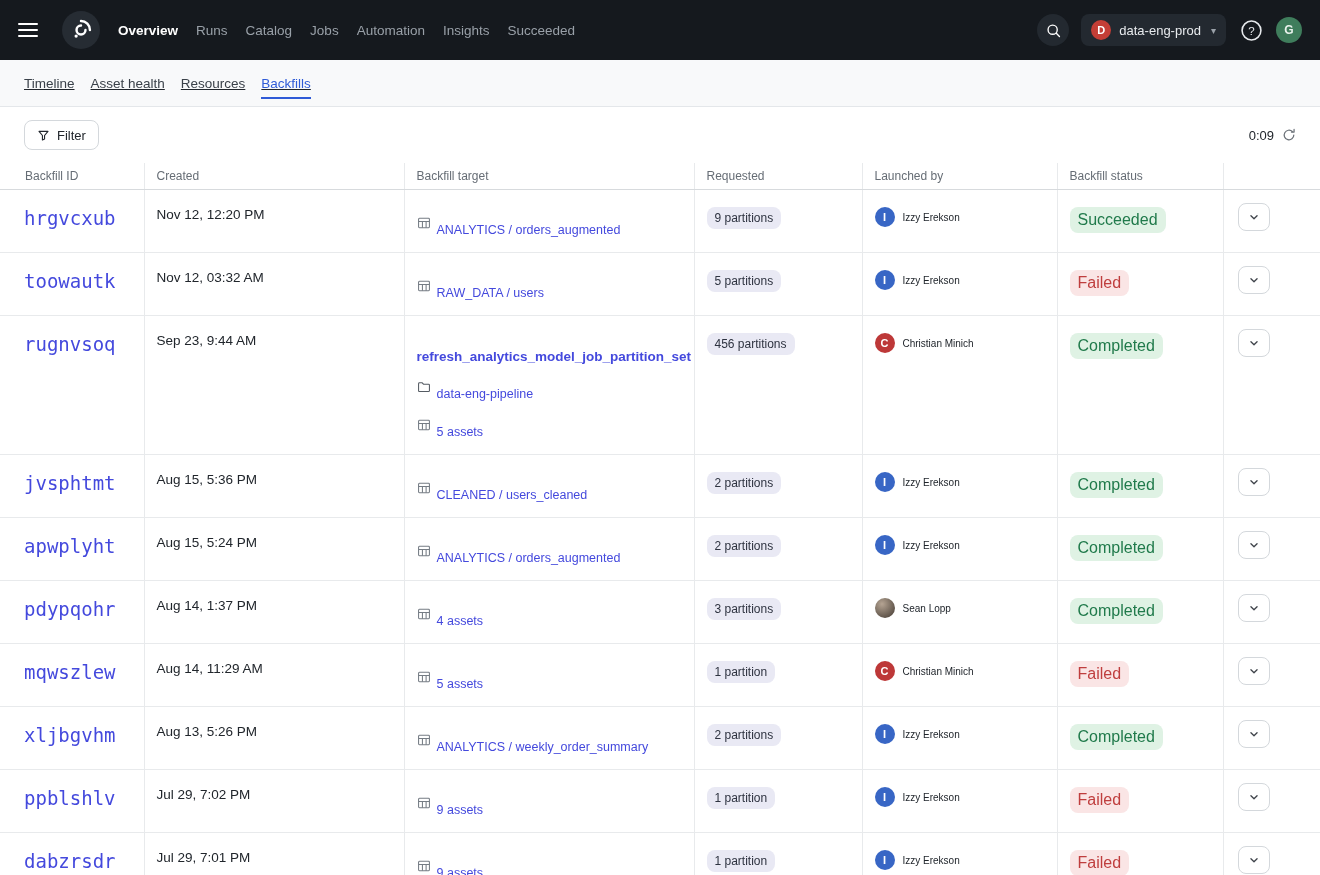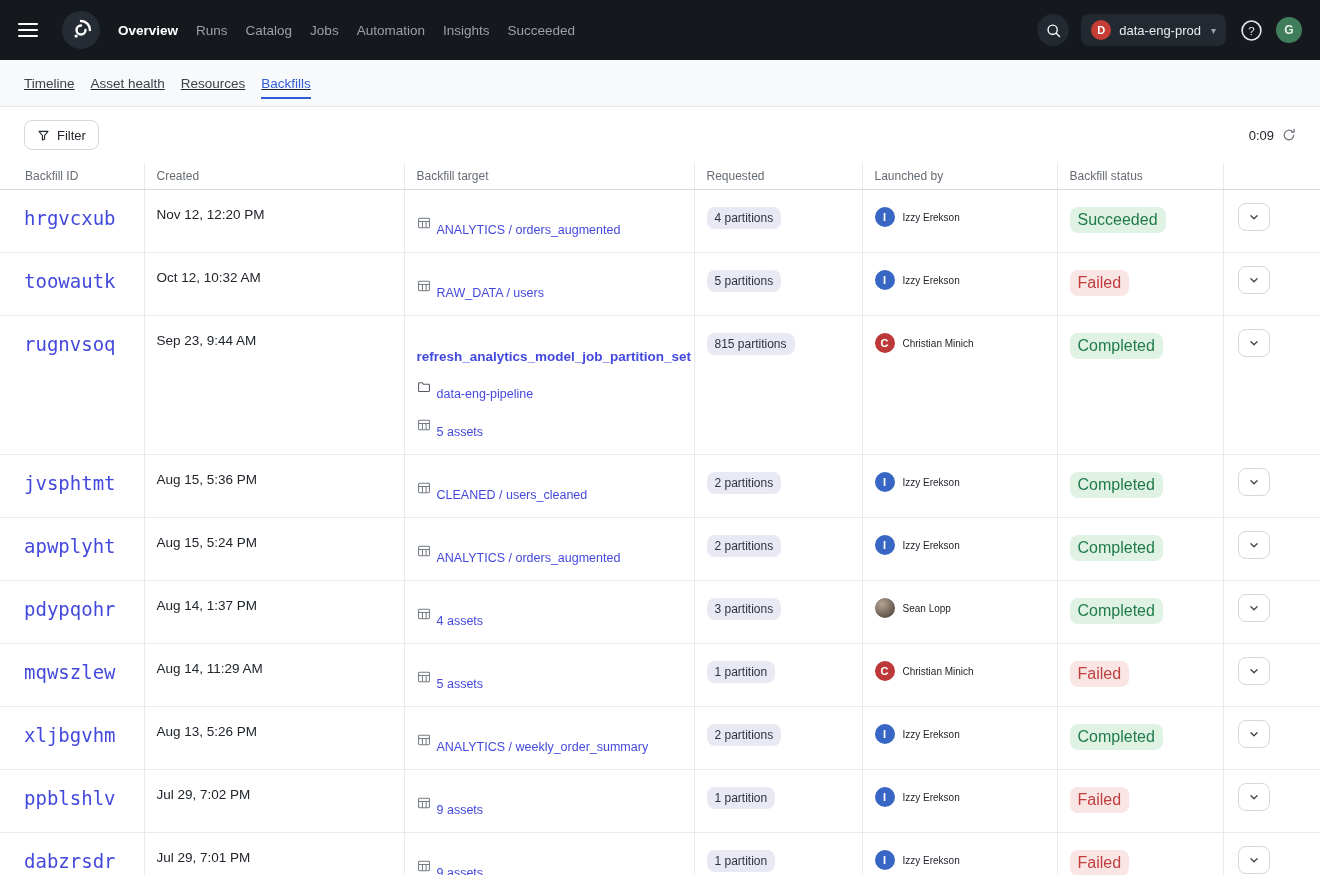--- a/index.html
+++ b/index.html
@@ -169,39 +169,39 @@
               <span class="t-icon">
                 <svg width="14" height="14" viewBox="0 0 16 16" fill="none" stroke="#757C84" stroke-width="1.2">
                   <rect x="1.8" y="2.6" width="12.4" height="10.8" rx="1"></rect>
                   <path d="M1.8 6.2h12.4M6.2 6.2v7.2M10.4 6.2v7.2"></path>
                 </svg>
               </span>
               <a class="t-link" href="#">ANALYTICS / orders_augmented</a>
             </div>
           </div>
         </td>
-        <td class="c-req"><span class="pill">4 partitions</span></td>
+        <td class="c-req"><span class="pill">9 partitions</span></td>
         <td class="c-by">
           <div class="by">
             <span class="avatar" style="background: rgb(56, 102, 197);">I</span>
             <span class="by-name">Izzy Erekson</span>
           </div>
         </td>
         <td class="c-status"><span class="status success">Succeeded</span></td>
         <td class="c-actions">
           <button class="row-menu-btn">
             <svg width="14" height="14" viewBox="0 0 16 16" fill="none">
               <path d="M4.5 6.5L8 10l3.5-3.5" stroke="#3F444B" stroke-width="1.5" stroke-linecap="round" stroke-linejoin="round"></path>
             </svg>
           </button>
         </td>
       </tr>
       <tr>
         <td class="c-id"><a class="id-link" href="#">toowautk</a></td>
-        <td class="c-created">Oct 12, 10:32 AM</td>
+        <td class="c-created">Nov 12, 03:32 AM</td>
         <td class="c-target">
           <div class="target">
             <div class="target-line">
               <span class="t-icon">
                 <svg width="14" height="14" viewBox="0 0 16 16" fill="none" stroke="#757C84" stroke-width="1.2">
                   <rect x="1.8" y="2.6" width="12.4" height="10.8" rx="1"></rect>
                   <path d="M1.8 6.2h12.4M6.2 6.2v7.2M10.4 6.2v7.2"></path>
                 </svg>
               </span>
               <a class="t-link" href="#">RAW_DATA / users</a>
@@ -244,21 +244,21 @@
               <span class="t-icon">
                 <svg width="14" height="14" viewBox="0 0 16 16" fill="none" stroke="#757C84" stroke-width="1.2">
                   <rect x="1.8" y="2.6" width="12.4" height="10.8" rx="1"></rect>
                   <path d="M1.8 6.2h12.4M6.2 6.2v7.2M10.4 6.2v7.2"></path>
                 </svg>
               </span>
               <a class="t-link" href="#">5 assets</a>
             </div>
           </div>
         </td>
-        <td class="c-req"><span class="pill">815 partitions</span></td>
+        <td class="c-req"><span class="pill">456 partitions</span></td>
         <td class="c-by">
           <div class="by">
             <span class="avatar" style="background: rgb(189, 56, 56);">C</span>
             <span class="by-name">Christian Minich</span>
           </div>
         </td>
         <td class="c-status"><span class="status success">Completed</span></td>
         <td class="c-actions">
           <button class="row-menu-btn">
             <svg width="14" height="14" viewBox="0 0 16 16" fill="none">

